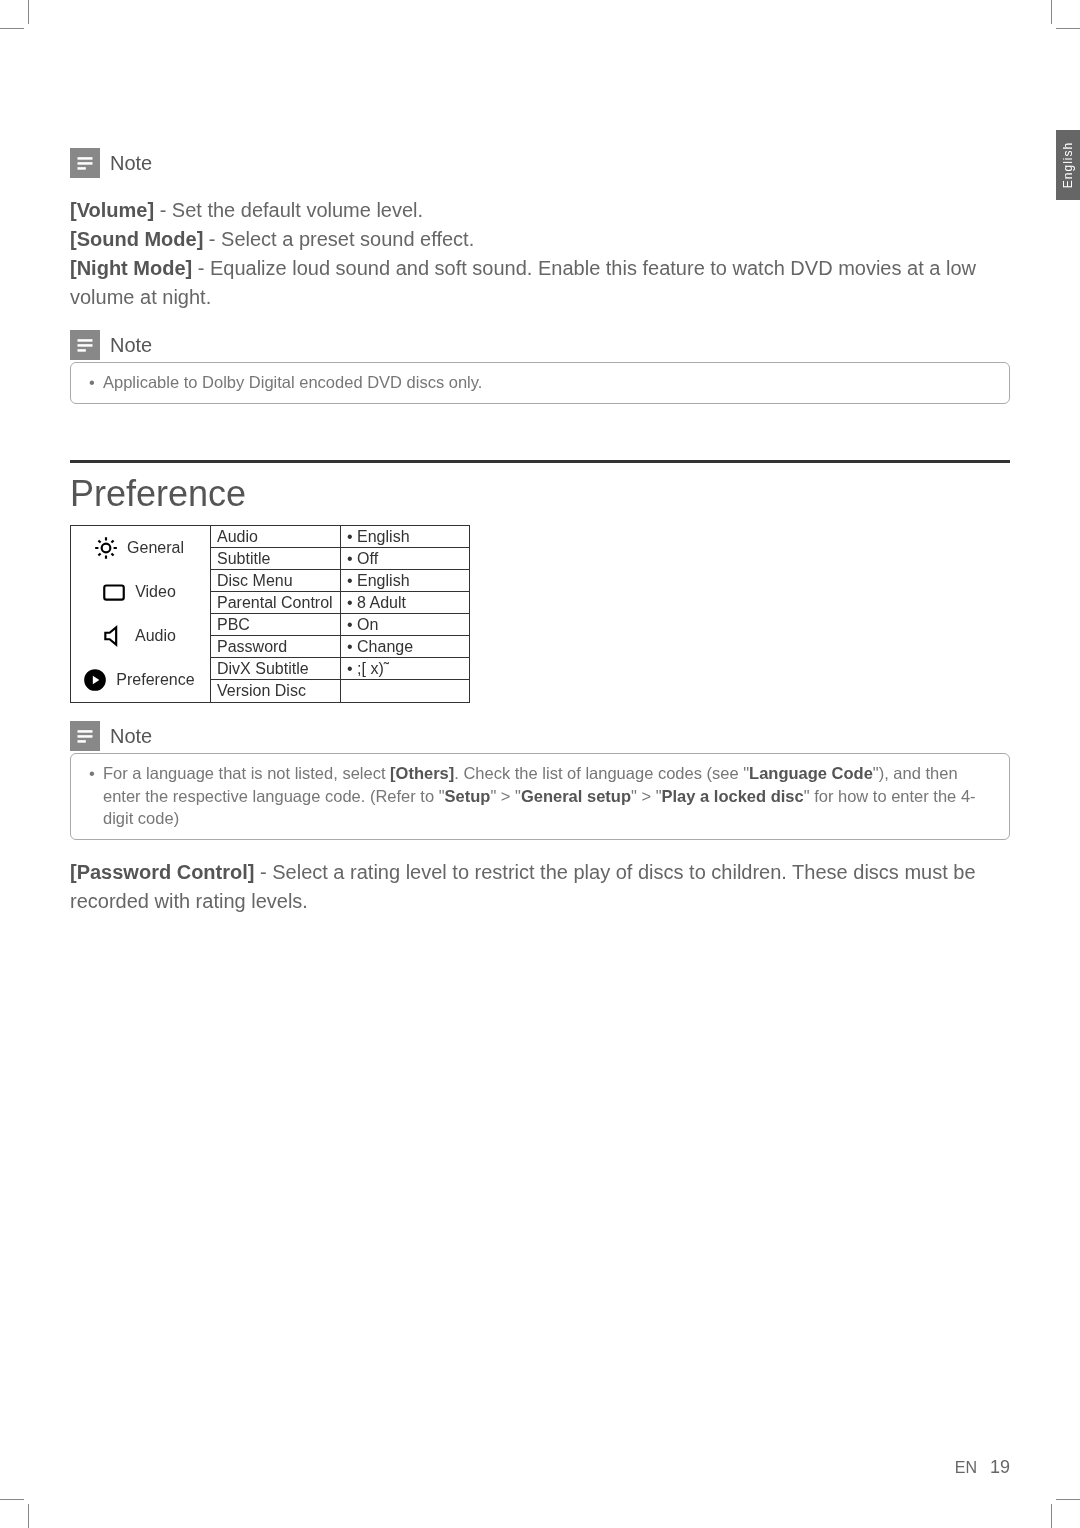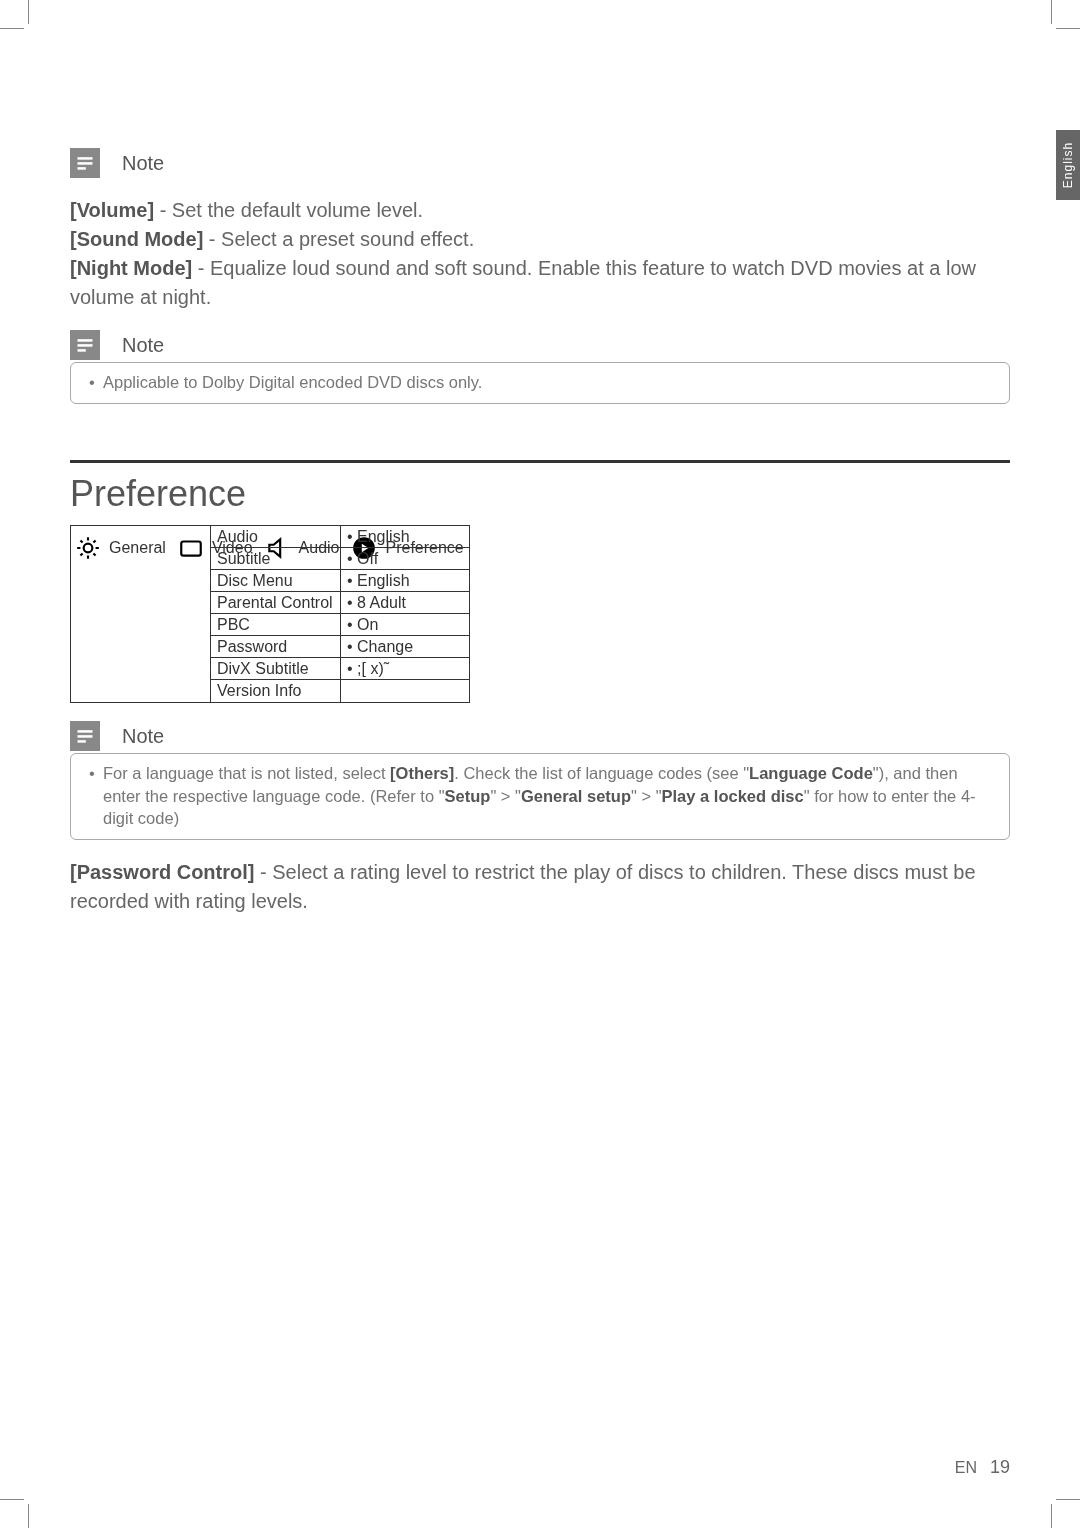--- a/index.html
+++ b/index.html
@@ -43,21 +43,21 @@
   .crop-tr-v { top: 0; right: 28px; height: 24px; border-left: 1px solid #888; }
   .crop-bl-h { bottom: 28px; left: 0; width: 24px; border-top: 1px solid #888; }
   .crop-bl-v { bottom: 0; left: 28px; height: 24px; border-left: 1px solid #888; }
   .crop-br-h { bottom: 28px; right: 0; width: 24px; border-top: 1px solid #888; }
   .crop-br-v { bottom: 0; right: 28px; height: 24px; border-left: 1px solid #888; }
 
   .note-block { margin: 18px 0 12px 0; }
   .note-header {
     display: flex;
     align-items: center;
-    gap: 22px;
+    gap: 10px;
     margin-bottom: 2px;
   }
   .note-icon {
     width: 30px;
     height: 30px;
     background: #888;
     display: flex;
     align-items: center;
     justify-content: center;
   }
@@ -101,21 +101,22 @@
     border: 1.5px solid #333;
     width: 400px;
     display: flex;
     font-size: 16px;
     color: #333;
   }
   .menu-left {
     width: 140px;
     border-right: 1.5px solid #333;
     display: flex;
-    flex-direction: row;
+    flex-direction: column;
+    align-items: center;
   }
   .menu-left-item {
     display: flex;
     align-items: center;
     gap: 8px;
     padding: 4px 8px 4px 4px;
     height: 44px;
   }
   .menu-left-item + .menu-left-item { }
   .menu-left-item .mi-icon { width: 26px; height: 26px; flex-shrink: 0; display:flex; align-items:center; justify-content:center;}
@@ -260,21 +261,21 @@
       </div>
       <div class="menu-row">
         <div class="mkey">Password</div>
         <div class="mval">Change</div>
       </div>
       <div class="menu-row">
         <div class="mkey">DivX Subtitle</div>
         <div class="mval">;[ x)˜</div>
       </div>
       <div class="menu-row">
-        <div class="mkey">Version Info</div>
+        <div class="mkey">Version Disc</div>
         <div class="mval noval"></div>
       </div>
     </div>
   </div>
 
 
   <div class="note-block">
     <div class="note-header">
       <div class="note-icon">
         <svg viewBox="0 0 24 24">

